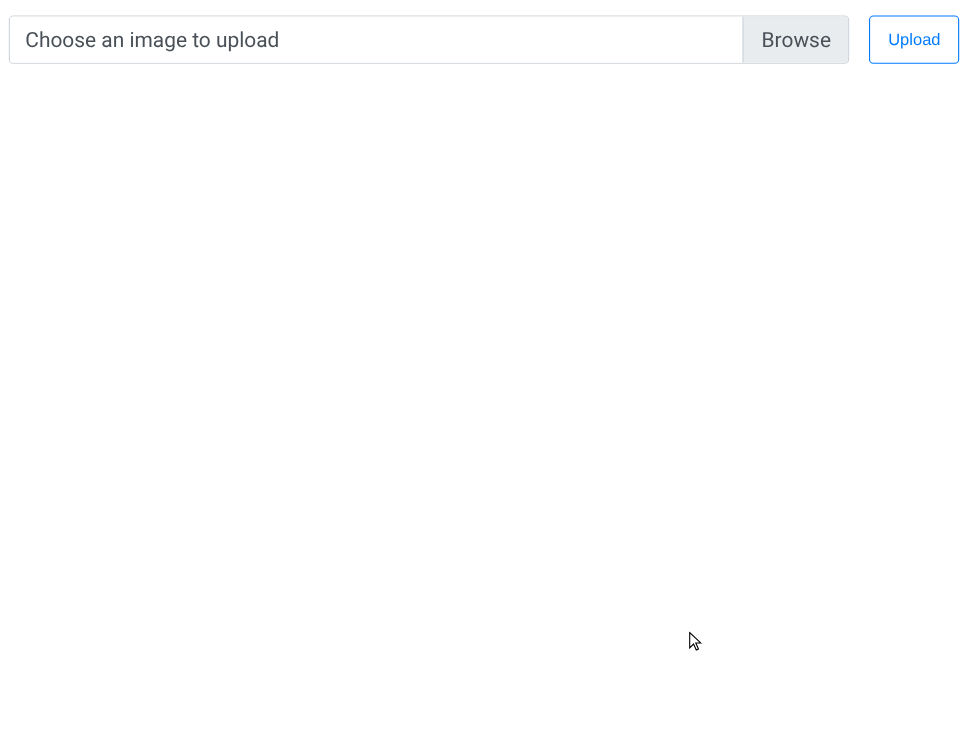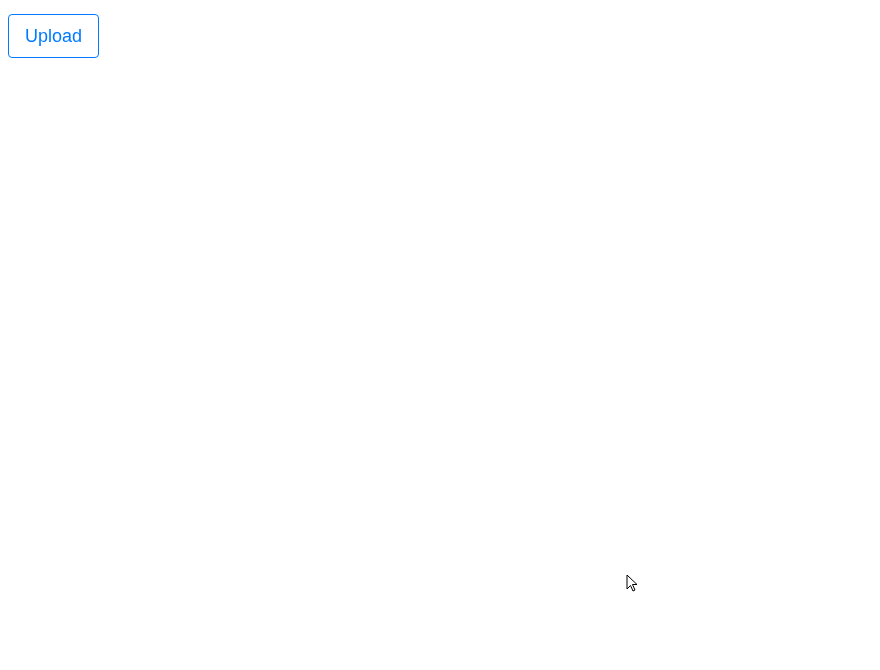--- a/index.html
+++ b/index.html
@@ -47,39 +47,43 @@
       display: flex;
       align-items: center;
       font-size: 19px;
       border-left: 1px solid #ced4da;
       cursor: pointer;
     }
     .upload-button {
       background: #ffffff;
       border: 1px solid #007bff;
       color: #007bff;
-      font-size: 18px;
+      font-size: 15px;
       border-radius: 4px;
       padding: 0 16px;
       height: 44px;
       display: flex;
       align-items: center;
       cursor: pointer;
     }
     .cursor {
       position: absolute;
       left: 626px;
       top: 574px;
       width: 14px;
       height: 20px;
       pointer-events: none;
     }
   </style>
 </head>
 <body>
 
 <div class="upload-row">
+  <div class="file-input-group">
+    <div class="file-input-text">Choose an image to upload</div>
+    <div class="file-input-browse">Browse</div>
+  </div>
   <button class="upload-button">Upload</button>
 </div>
 
 <svg class="cursor" viewBox="0 0 14 20">
   <path d="M1 1 L1 15 L4.5 11.5 L7 17 L9 16 L6.5 10.5 L11 10.5 Z" fill="#ffffff" stroke="#000000" stroke-width="1"></path>
 </svg>
 
 </body></html>

